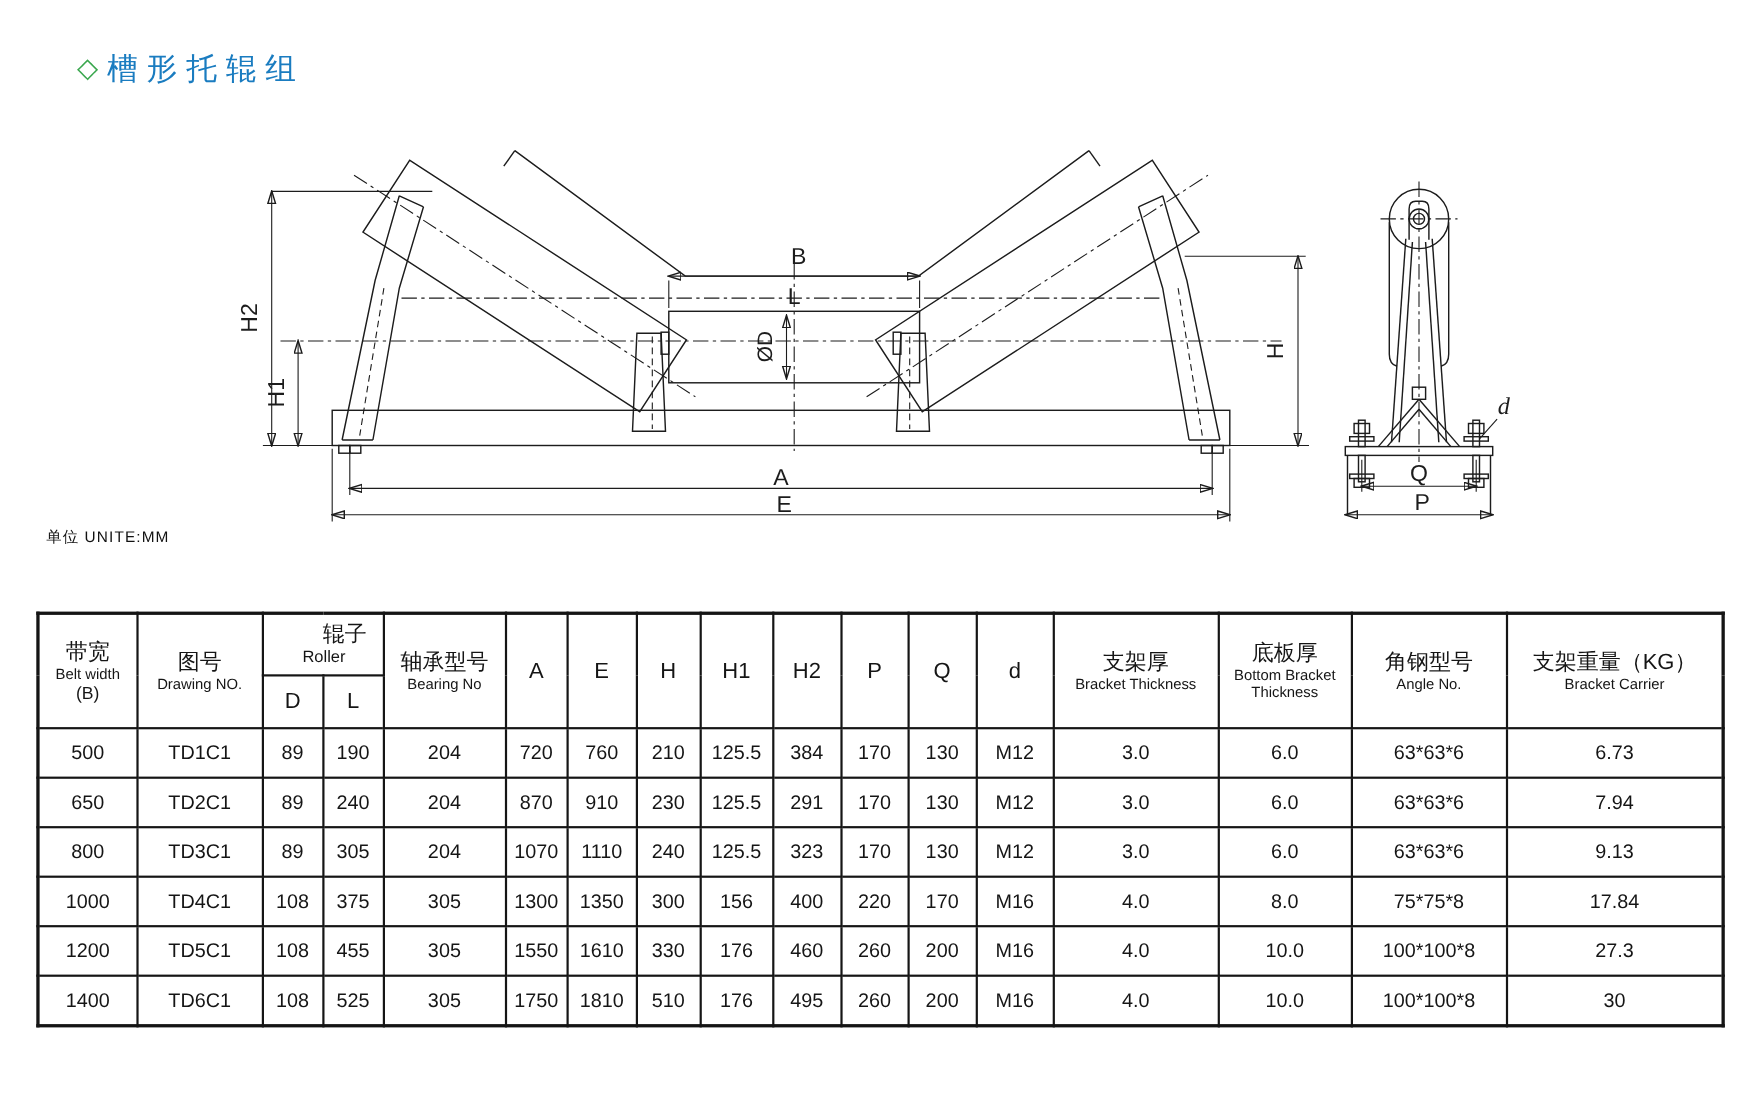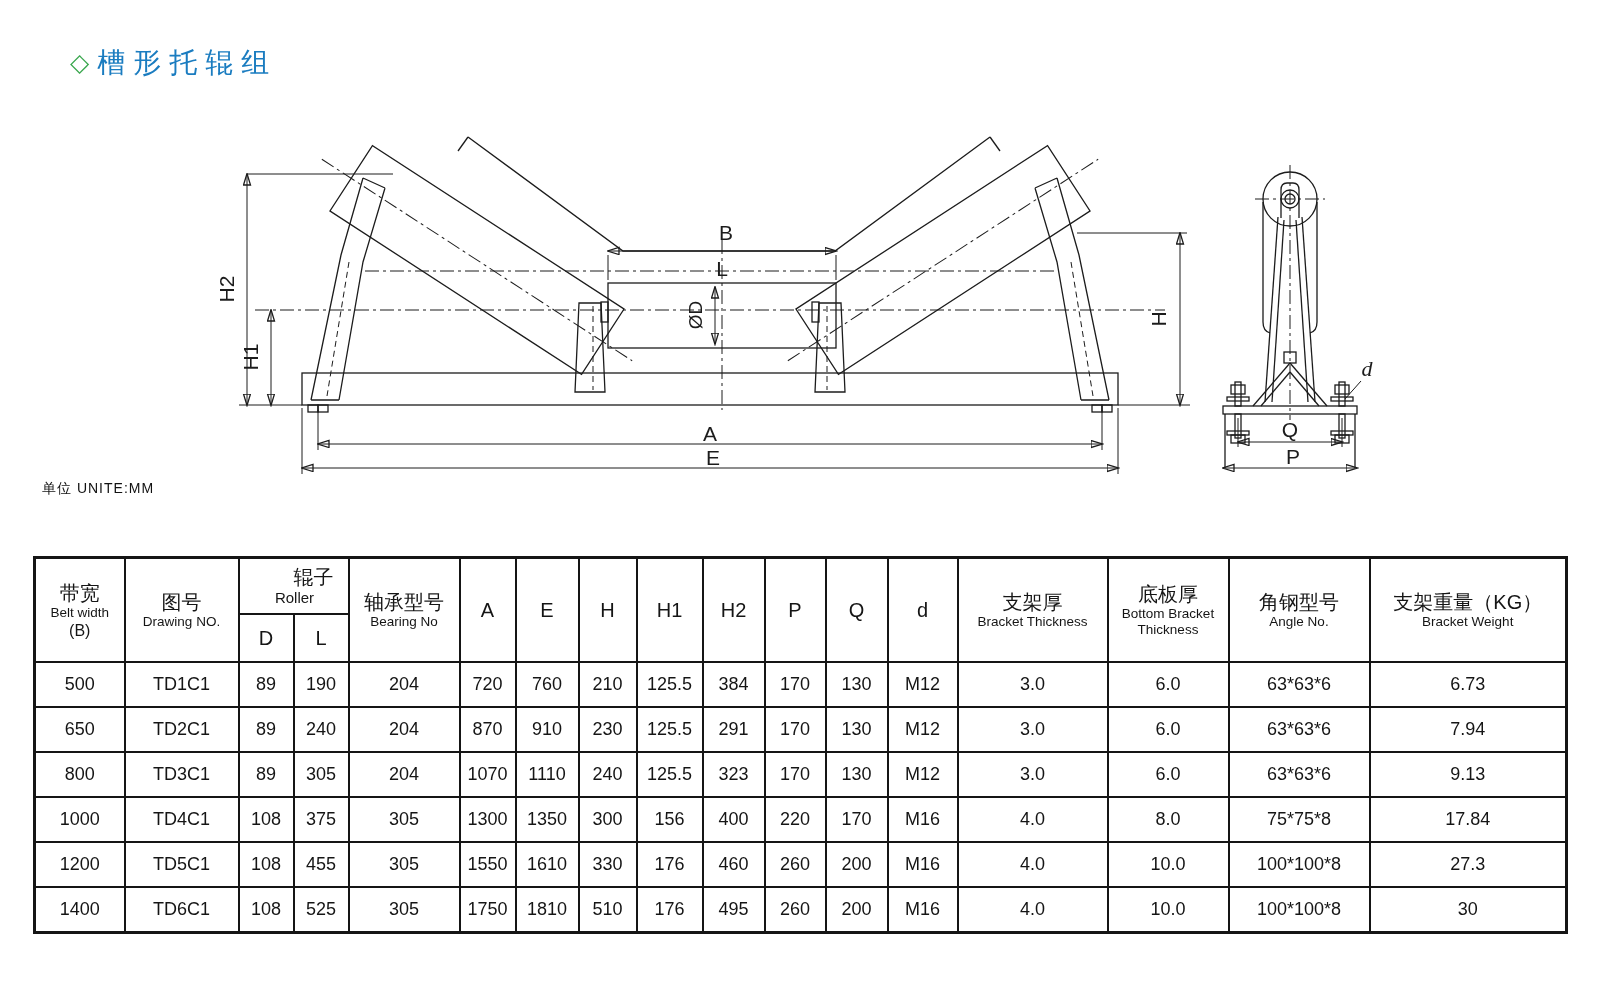--- a/index.html
+++ b/index.html
@@ -251,21 +251,21 @@
       <div class="zh">底板厚</div>
       <div class="en">Bottom Bracket</div>
       <div class="en">Thickness</div>
     </th>
     <th rowspan="2">
       <div class="zh">角钢型号</div>
       <div class="en">Angle No.</div>
     </th>
     <th rowspan="2">
       <div class="zh">支架重量（KG）</div>
-      <div class="en">Bracket Weight</div>
+      <div class="en">Bracket Carrier</div>
     </th>
   </tr>
   <tr class="hrow2">
     <th class="dimletter">D</th>
     <th class="dimletter">L</th>
   </tr>
 
   <tr class="drow">
     <td>500</td>
     <td>TD1C1</td>

